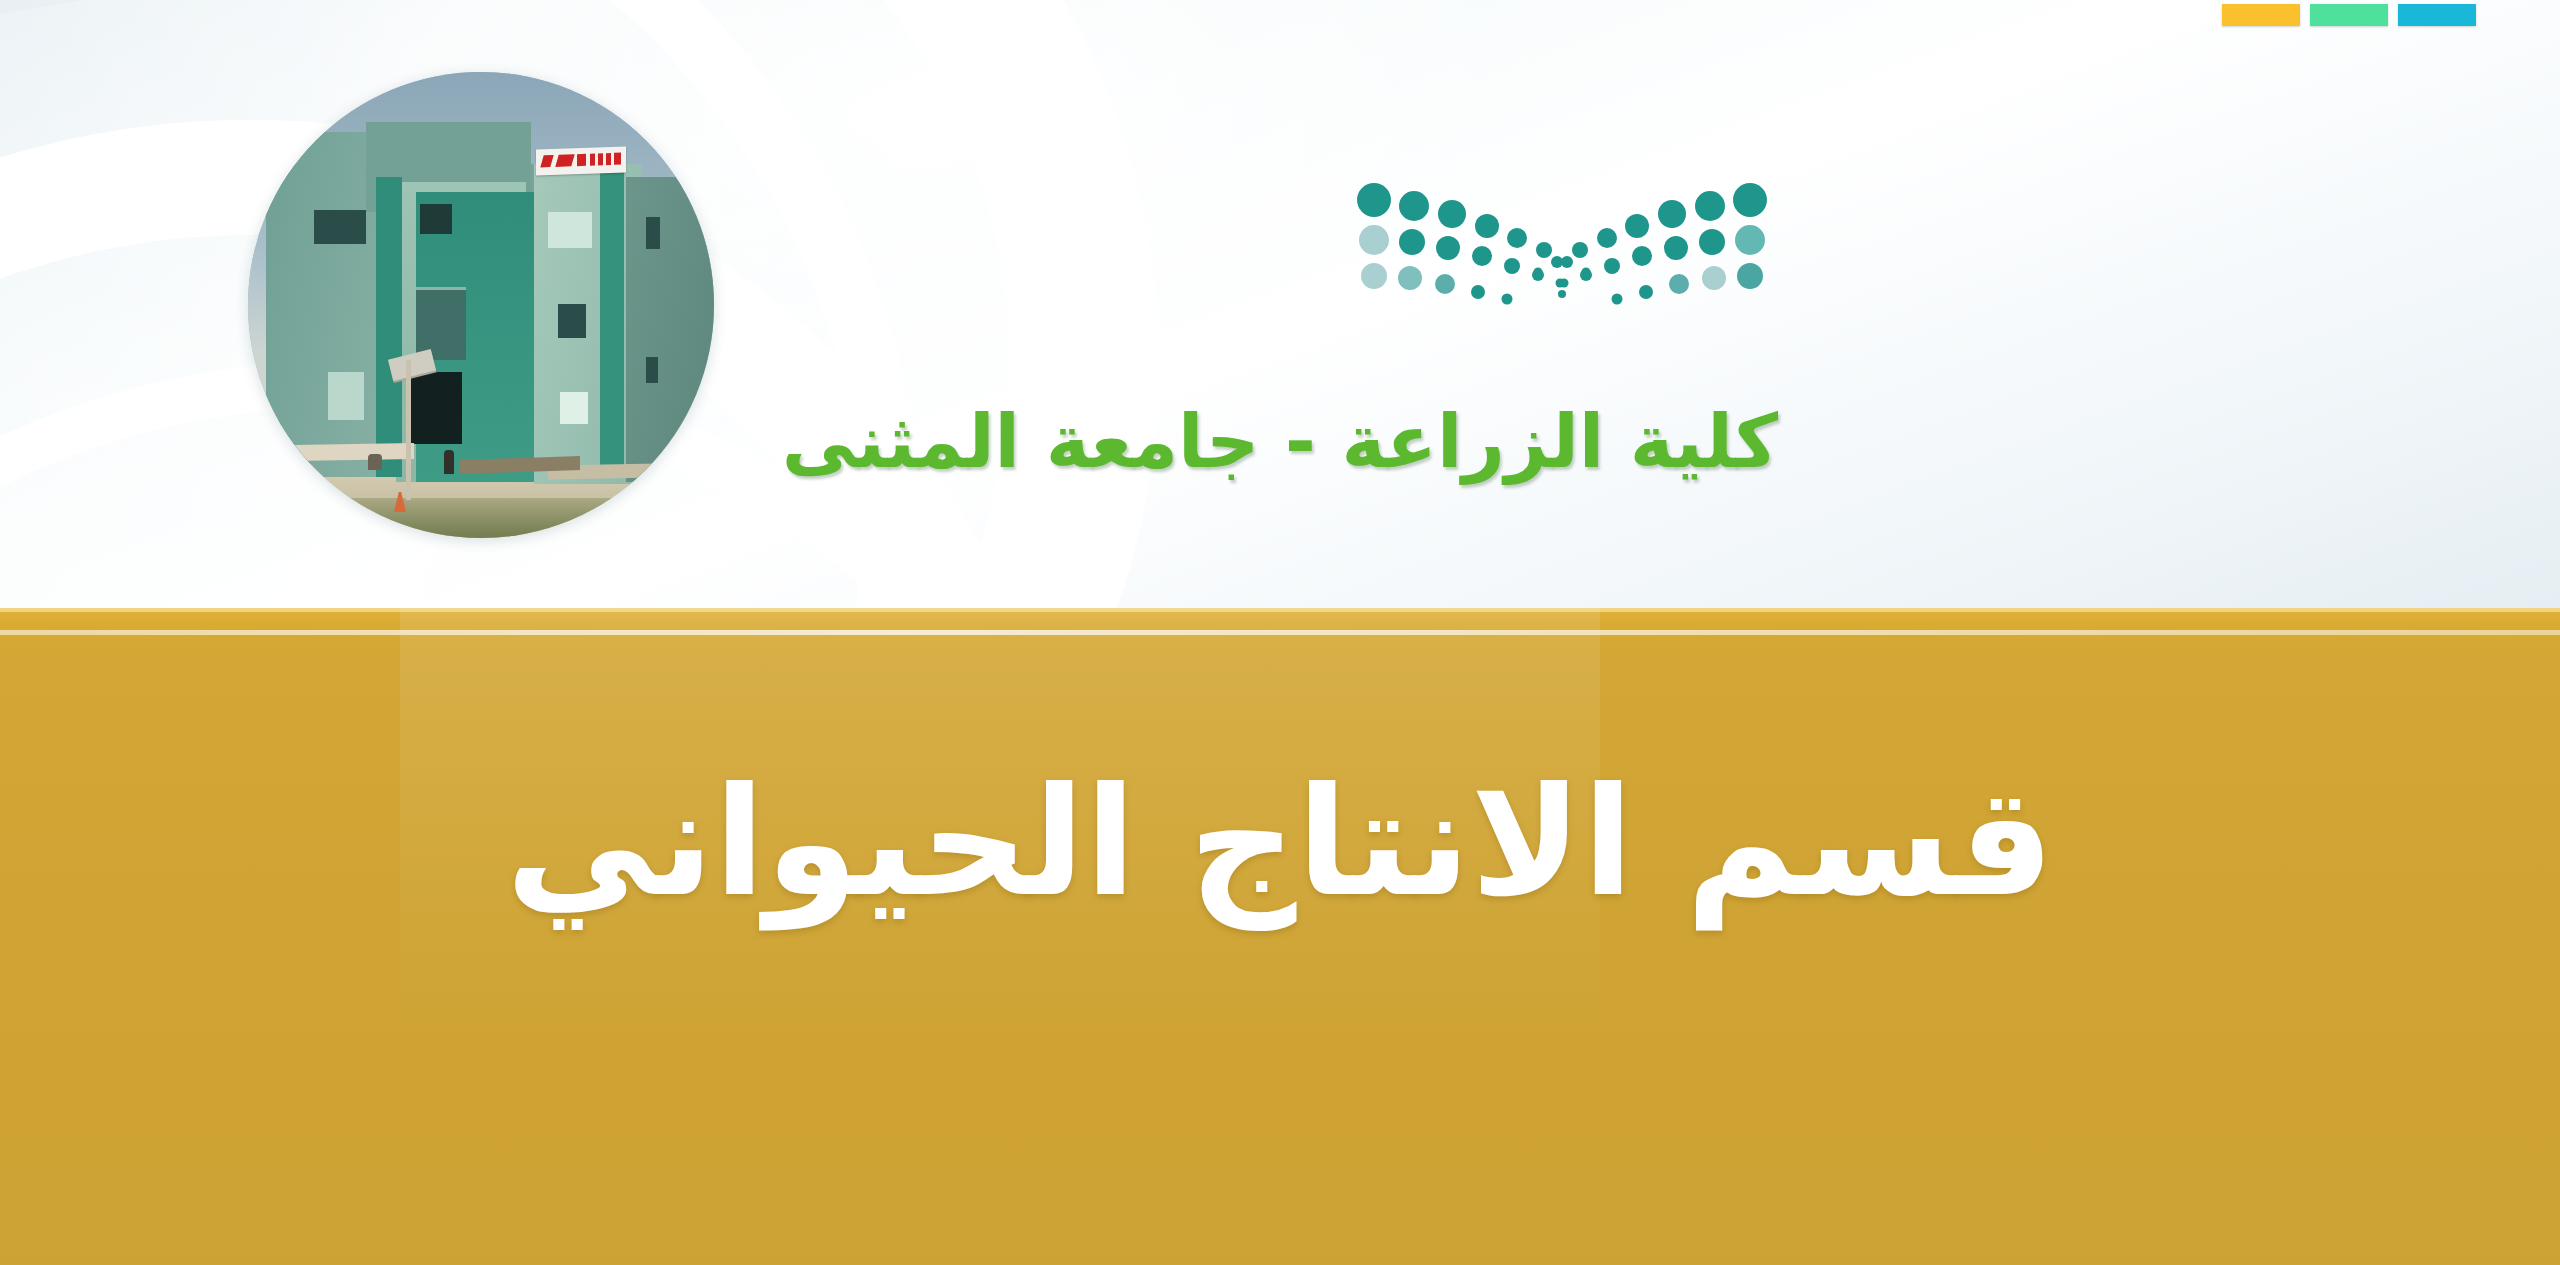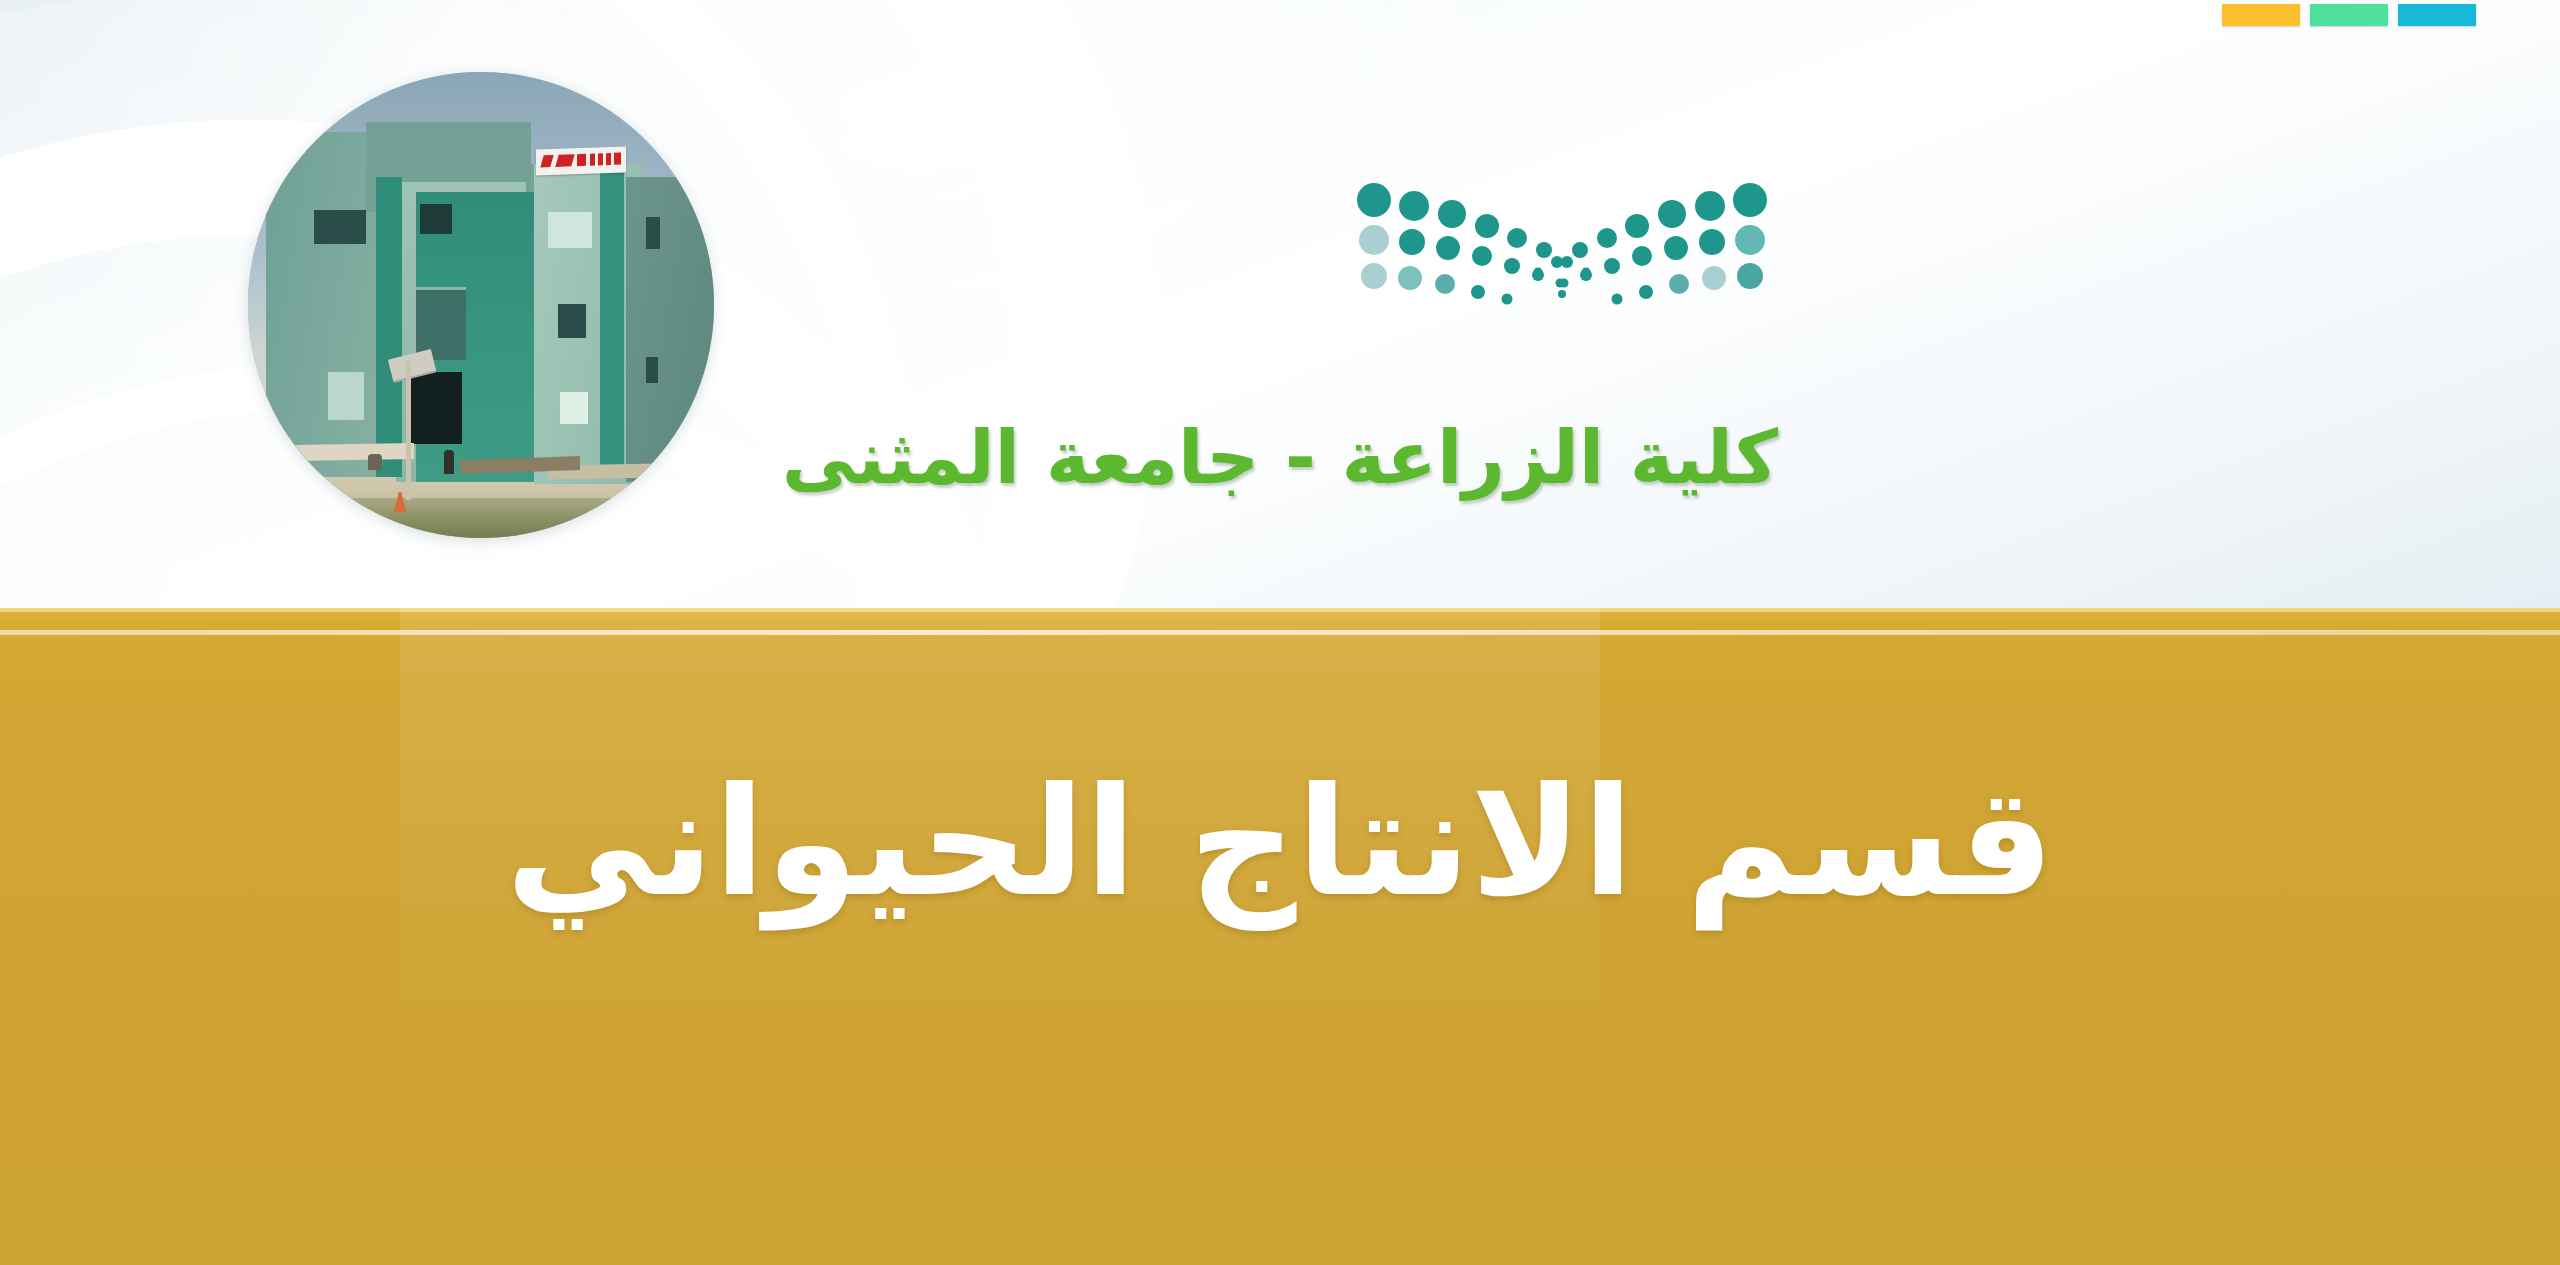--- a/index.html
+++ b/index.html
@@ -186,21 +186,20 @@
     top: 398px;
     text-align: center;
     z-index: 7;
     direction: rtl;
     font-family: "DejaVu Sans", "Liberation Sans", sans-serif;
     font-size: 74px;
     font-weight: 700;
     color: #5CB82E;
     letter-spacing: 0;
     text-shadow: 2px 3px 3px rgba(90,120,90,.35);
-    margin-top: 16px;
   }
 
   
   .gold-band {
     position: absolute;
     left: 0; top: 608px;
     width: 2560px; height: 759px;
     background: linear-gradient(180deg,#e2b33a 0%, #d9ab32 2%, #d3a734 6%, #cfa434 40%, #cda235 100%);
     overflow: hidden;
   }

